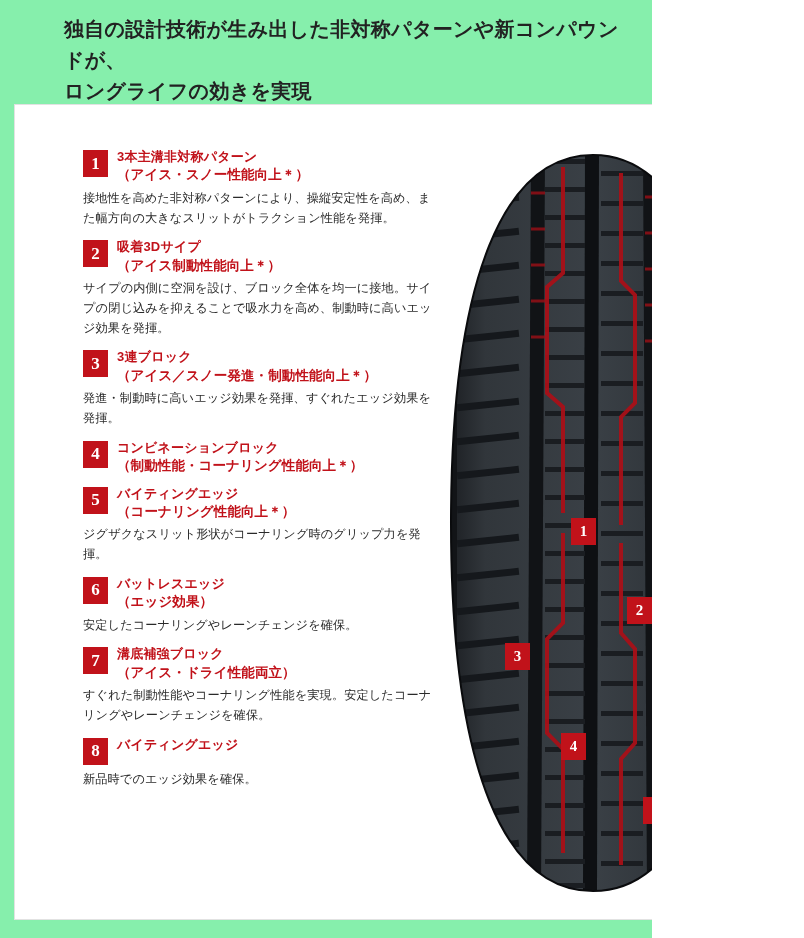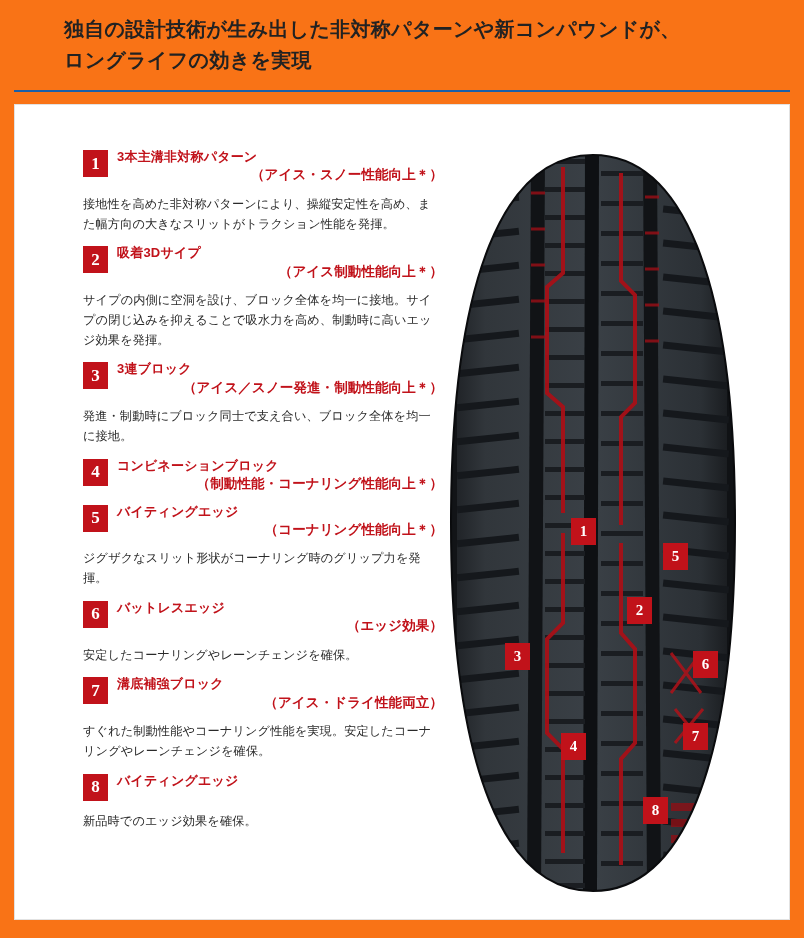--- a/index.html
+++ b/index.html
@@ -4,22 +4,22 @@
 <style>
   * { box-sizing: border-box; }
   html, body {
     margin: 0; padding: 0;
     width: 804px; height: 938px;
     background: #ffffff;
     font-family: "Liberation Sans", sans-serif;
   }
   #page {
     position: relative;
-    width: 804px; height: 938px;
-    background: #f97316;
+    width: 652px; height: 938px;
+    background: #86efac;
     overflow: hidden;
   }
 
   
   .page-heading {
     padding: 14px 28px 12px 64px;
     font-size: 20px;
     font-weight: bold;
     color: #222222;
     line-height: 1.55;
@@ -80,27 +80,26 @@
     line-height: 1.25;
     letter-spacing: 0.2px;
   }
   .feature-sub {
     color: #c1121a;
     font-size: 13.5px;
     font-weight: bold;
     line-height: 1.3;
     margin-top: 1px;
     letter-spacing: 0.1px;
-    text-align: right;
   }
   .feature-desc {
     color: #2a2a2a;
     font-size: 12.2px;
     line-height: 1.62;
-    margin-top: 11px;
+    margin-top: 5px;
     letter-spacing: 0.1px;
   }
 
   
   .tire-wrap {
     position: absolute;
     left: 398px; top: 34px;
     width: 316px; height: 740px;
   }
   .tire-svg { display: block; }
@@ -157,21 +156,21 @@
         </div>
 
         <div class="feature">
           <div class="feature-head">
             <div class="num-box">3</div>
             <div class="feature-titles">
               <div class="feature-title">3連ブロック</div>
               <div class="feature-sub">（アイス／スノー発進・制動性能向上＊）</div>
             </div>
           </div>
-          <div class="feature-desc">発進・制動時にブロック同士で支え合い、ブロック全体を均一に接地。</div>
+          <div class="feature-desc">発進・制動時に高いエッジ効果を発揮、すぐれたエッジ効果を発揮。</div>
         </div>
 
         <div class="feature">
           <div class="feature-head">
             <div class="num-box">4</div>
             <div class="feature-titles">
               <div class="feature-title">コンビネーションブロック</div>
               <div class="feature-sub">（制動性能・コーナリング性能向上＊）</div>
             </div>
           </div>

